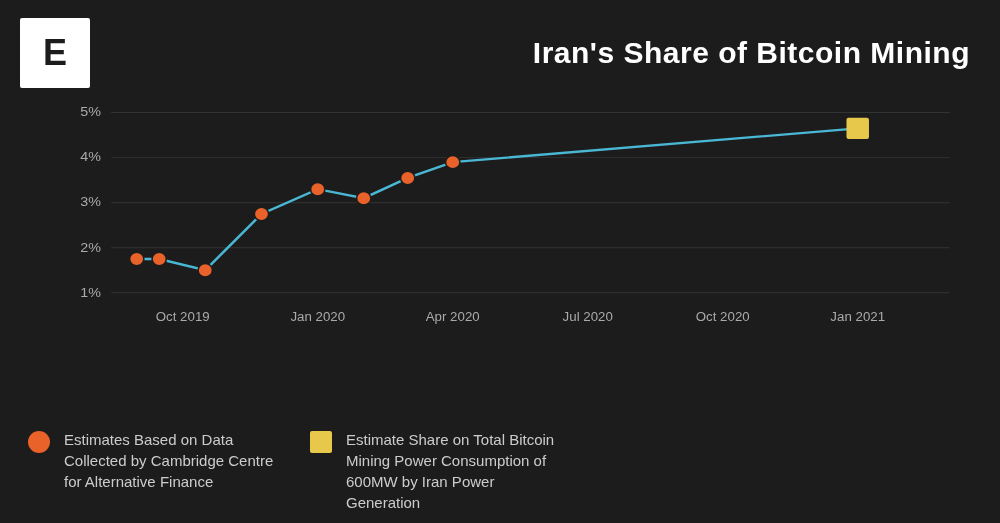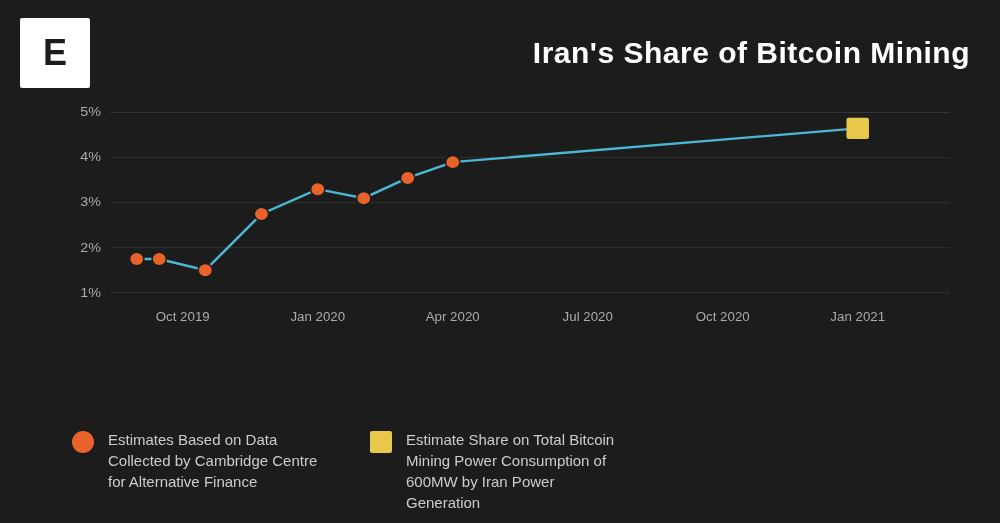--- a/index.html
+++ b/index.html
@@ -62,22 +62,22 @@
     }
 
     .chart-svg {
       width: 100%;
       height: 230px;
     }
 
     
     .legend {
       display: flex;
-      padding: 18px 60px 10px 72px;
-      gap: 42px;
+      padding: 18px 60px 10px 28px;
+      gap: 26px;
     }
 
     .legend-item {
       display: flex;
       align-items: flex-start;
       gap: 14px;
     }
 
     .legend-icon {
       width: 22px;

